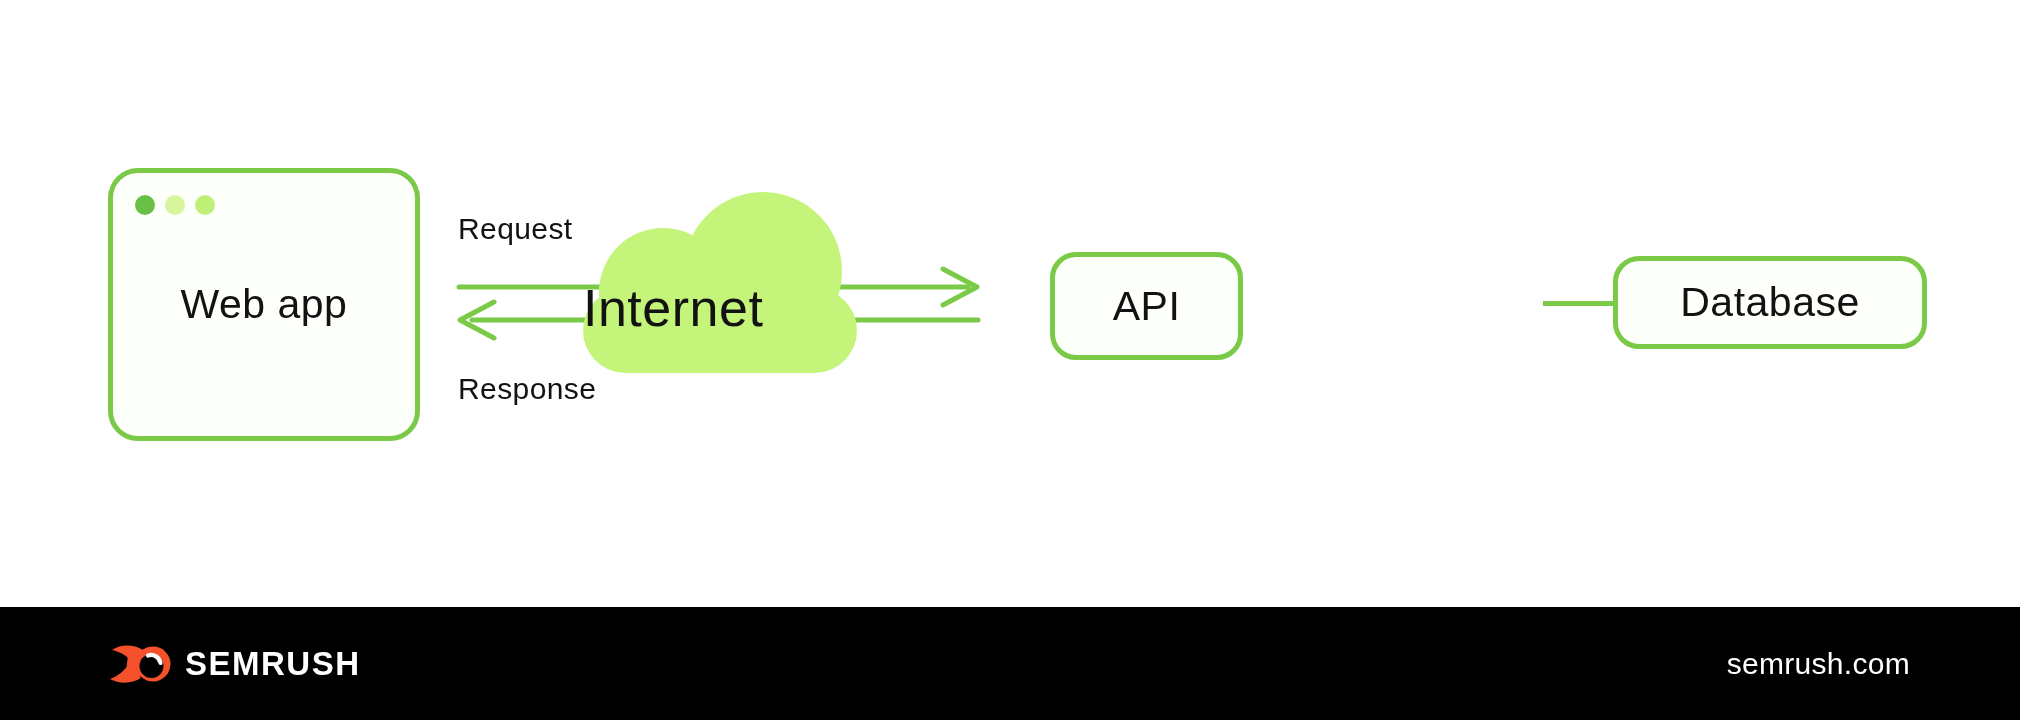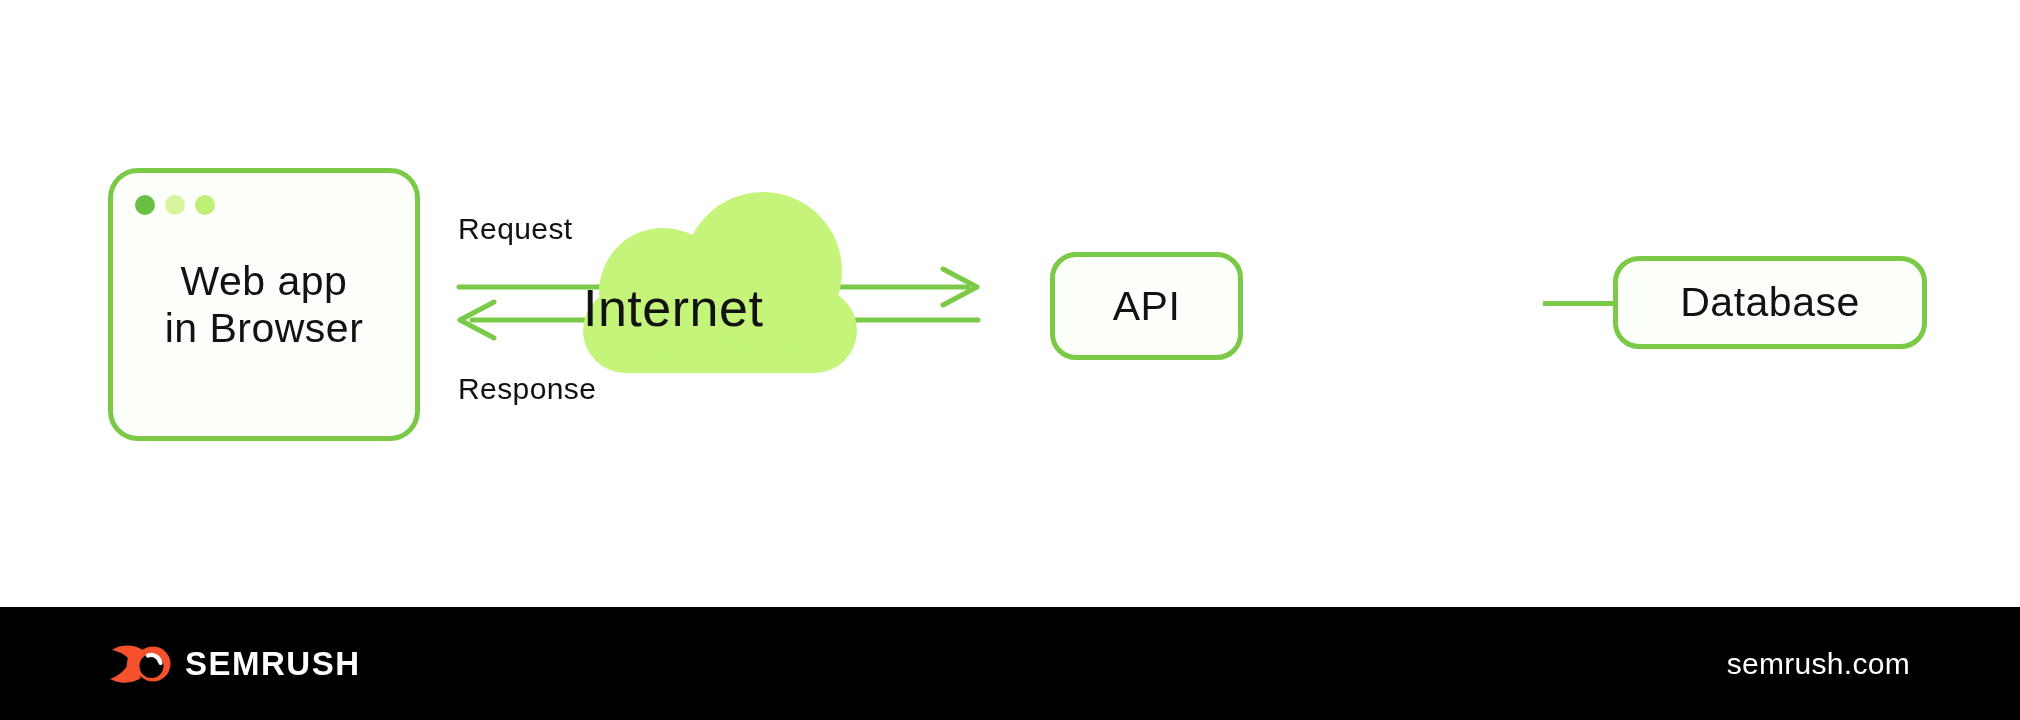--- a/index.html
+++ b/index.html
@@ -98,21 +98,20 @@
   </svg>
 
   <div class="node" id="browser-box">
     <div id="browser-dots">
       <div class="dot dot1"></div>
       <div class="dot dot2"></div>
       <div class="dot dot3"></div>
     </div>
     <div>
       <div>Web app</div>
-      <div>in Browser</div>
     </div>
   </div>
 
   <div class="flow-label" id="request-label">Request</div>
   <div class="flow-label" id="response-label">Response</div>
 
   <div id="cloud">
     <svg width="274" height="181" viewBox="0 0 274 181">
       <g fill="#c4f57a">
         <rect x="0" y="96" width="274" height="85" rx="42.5"></rect>

